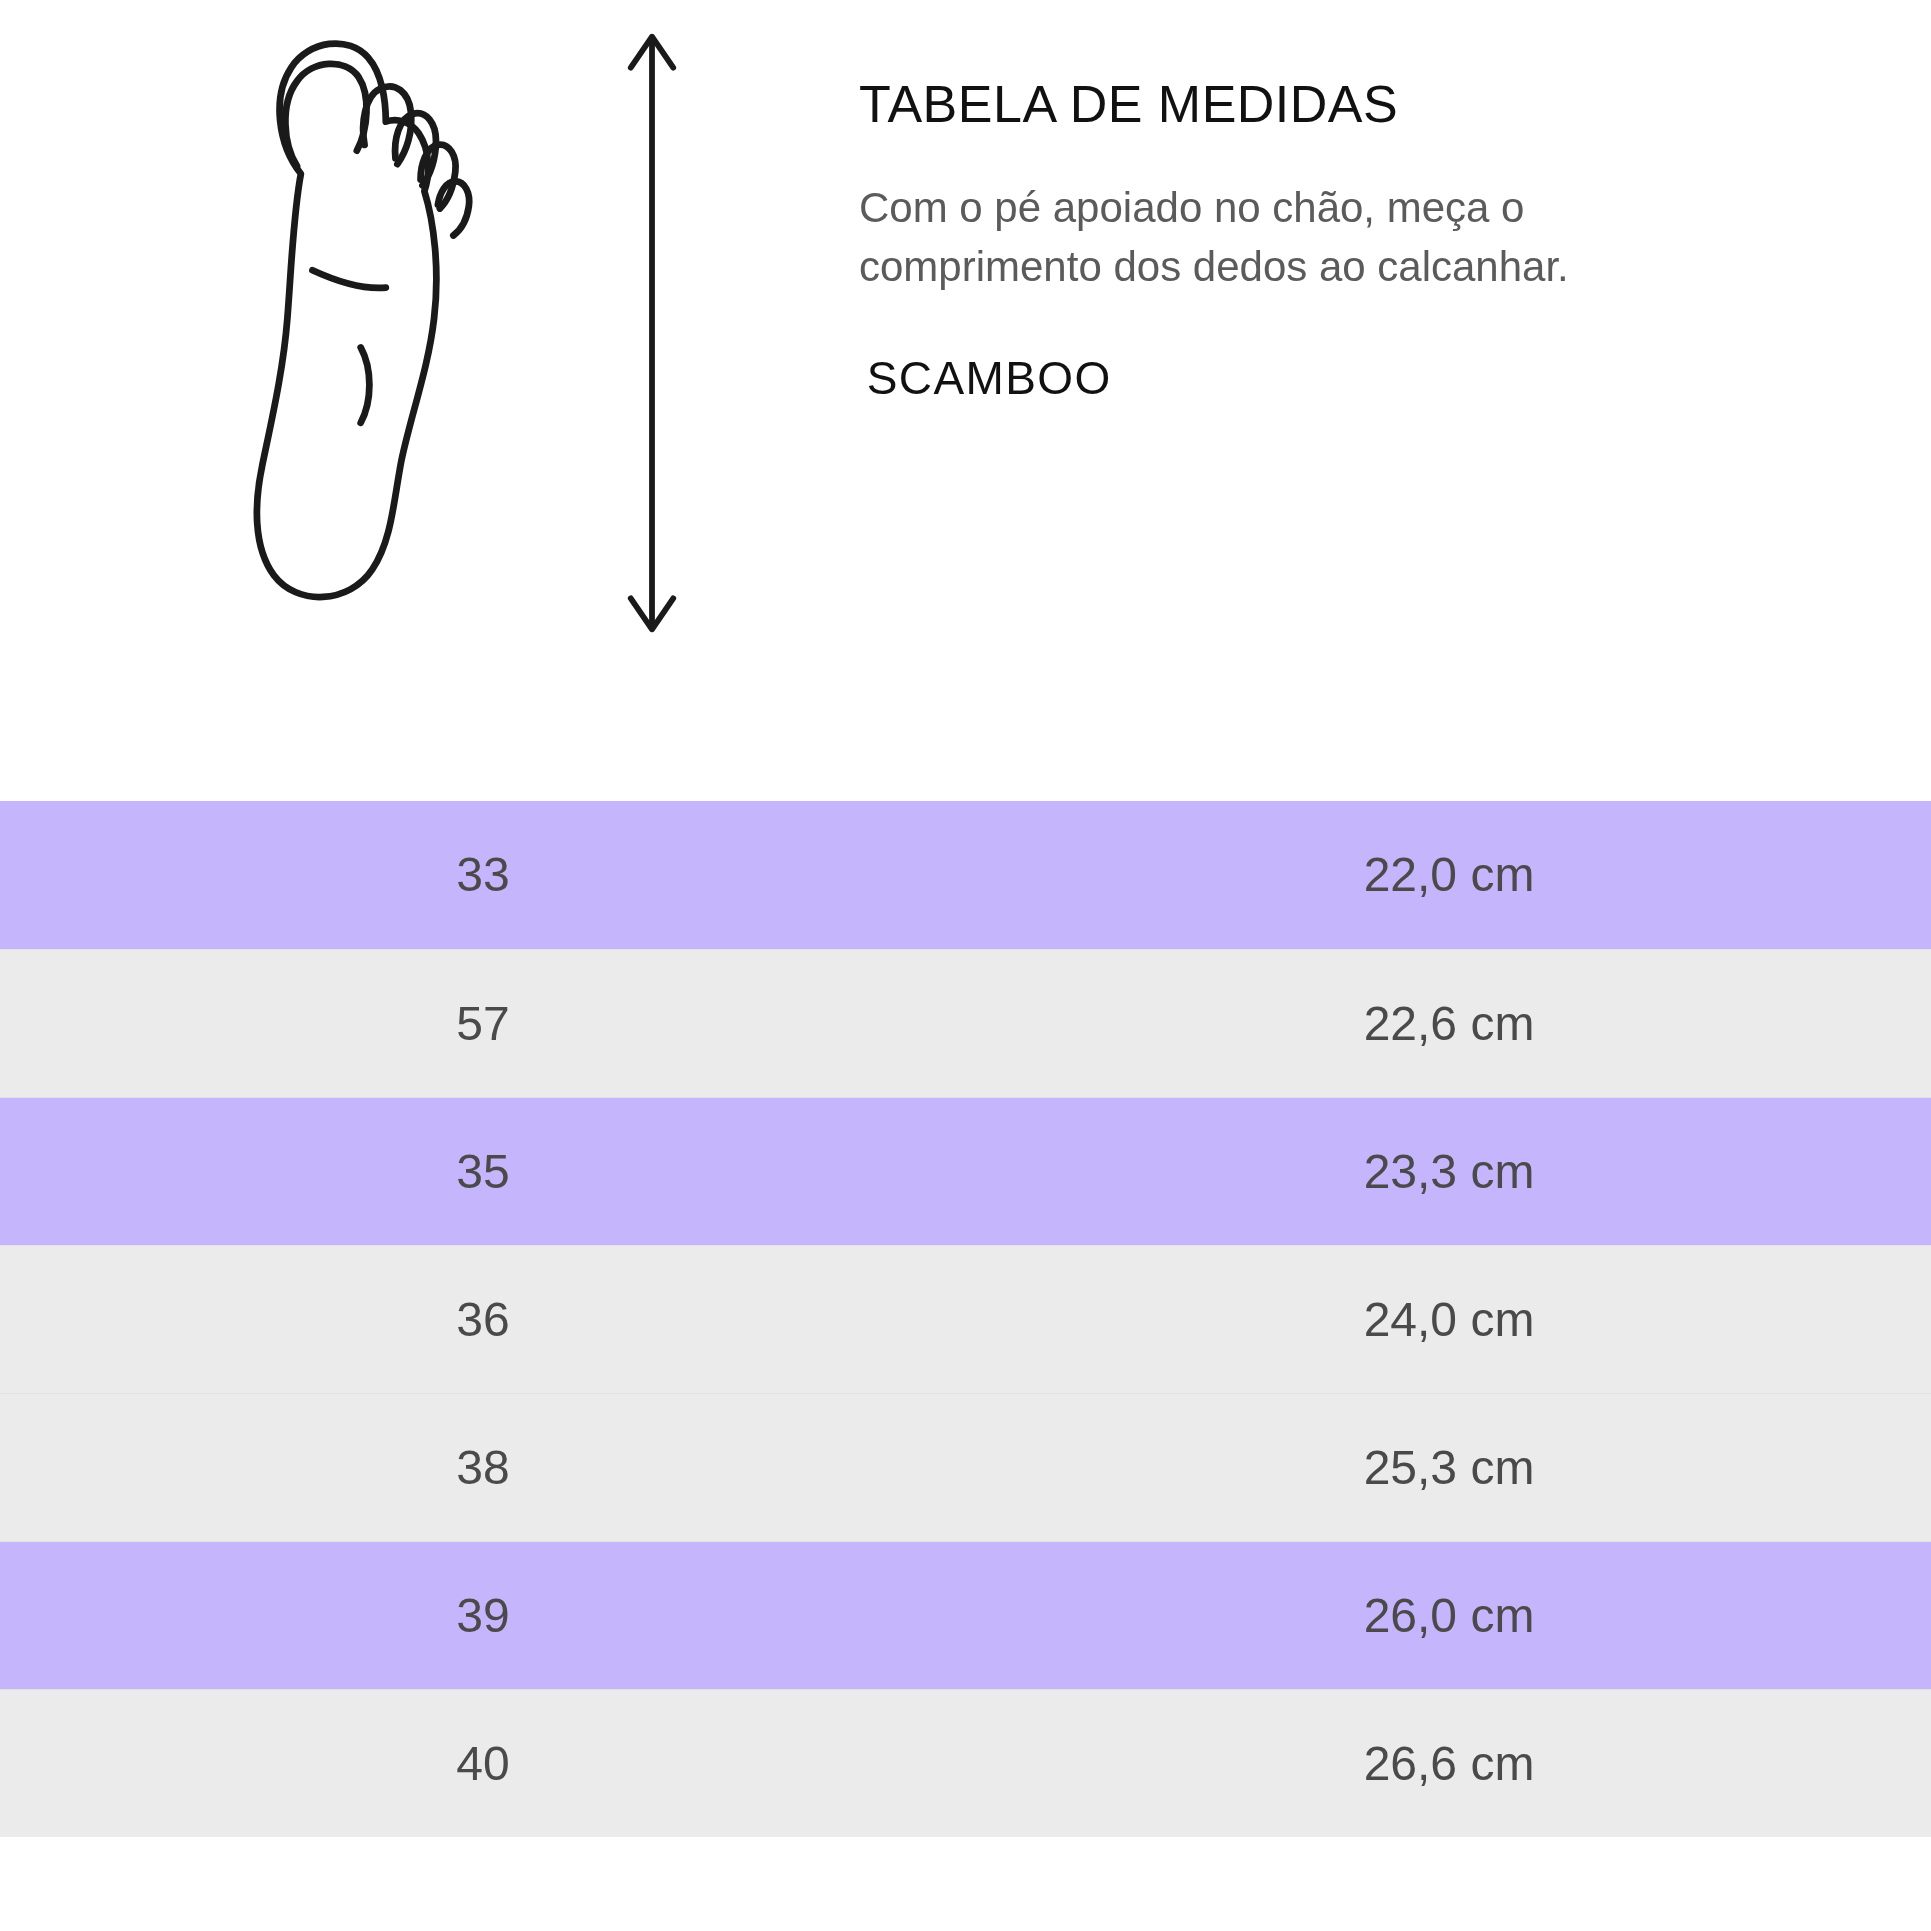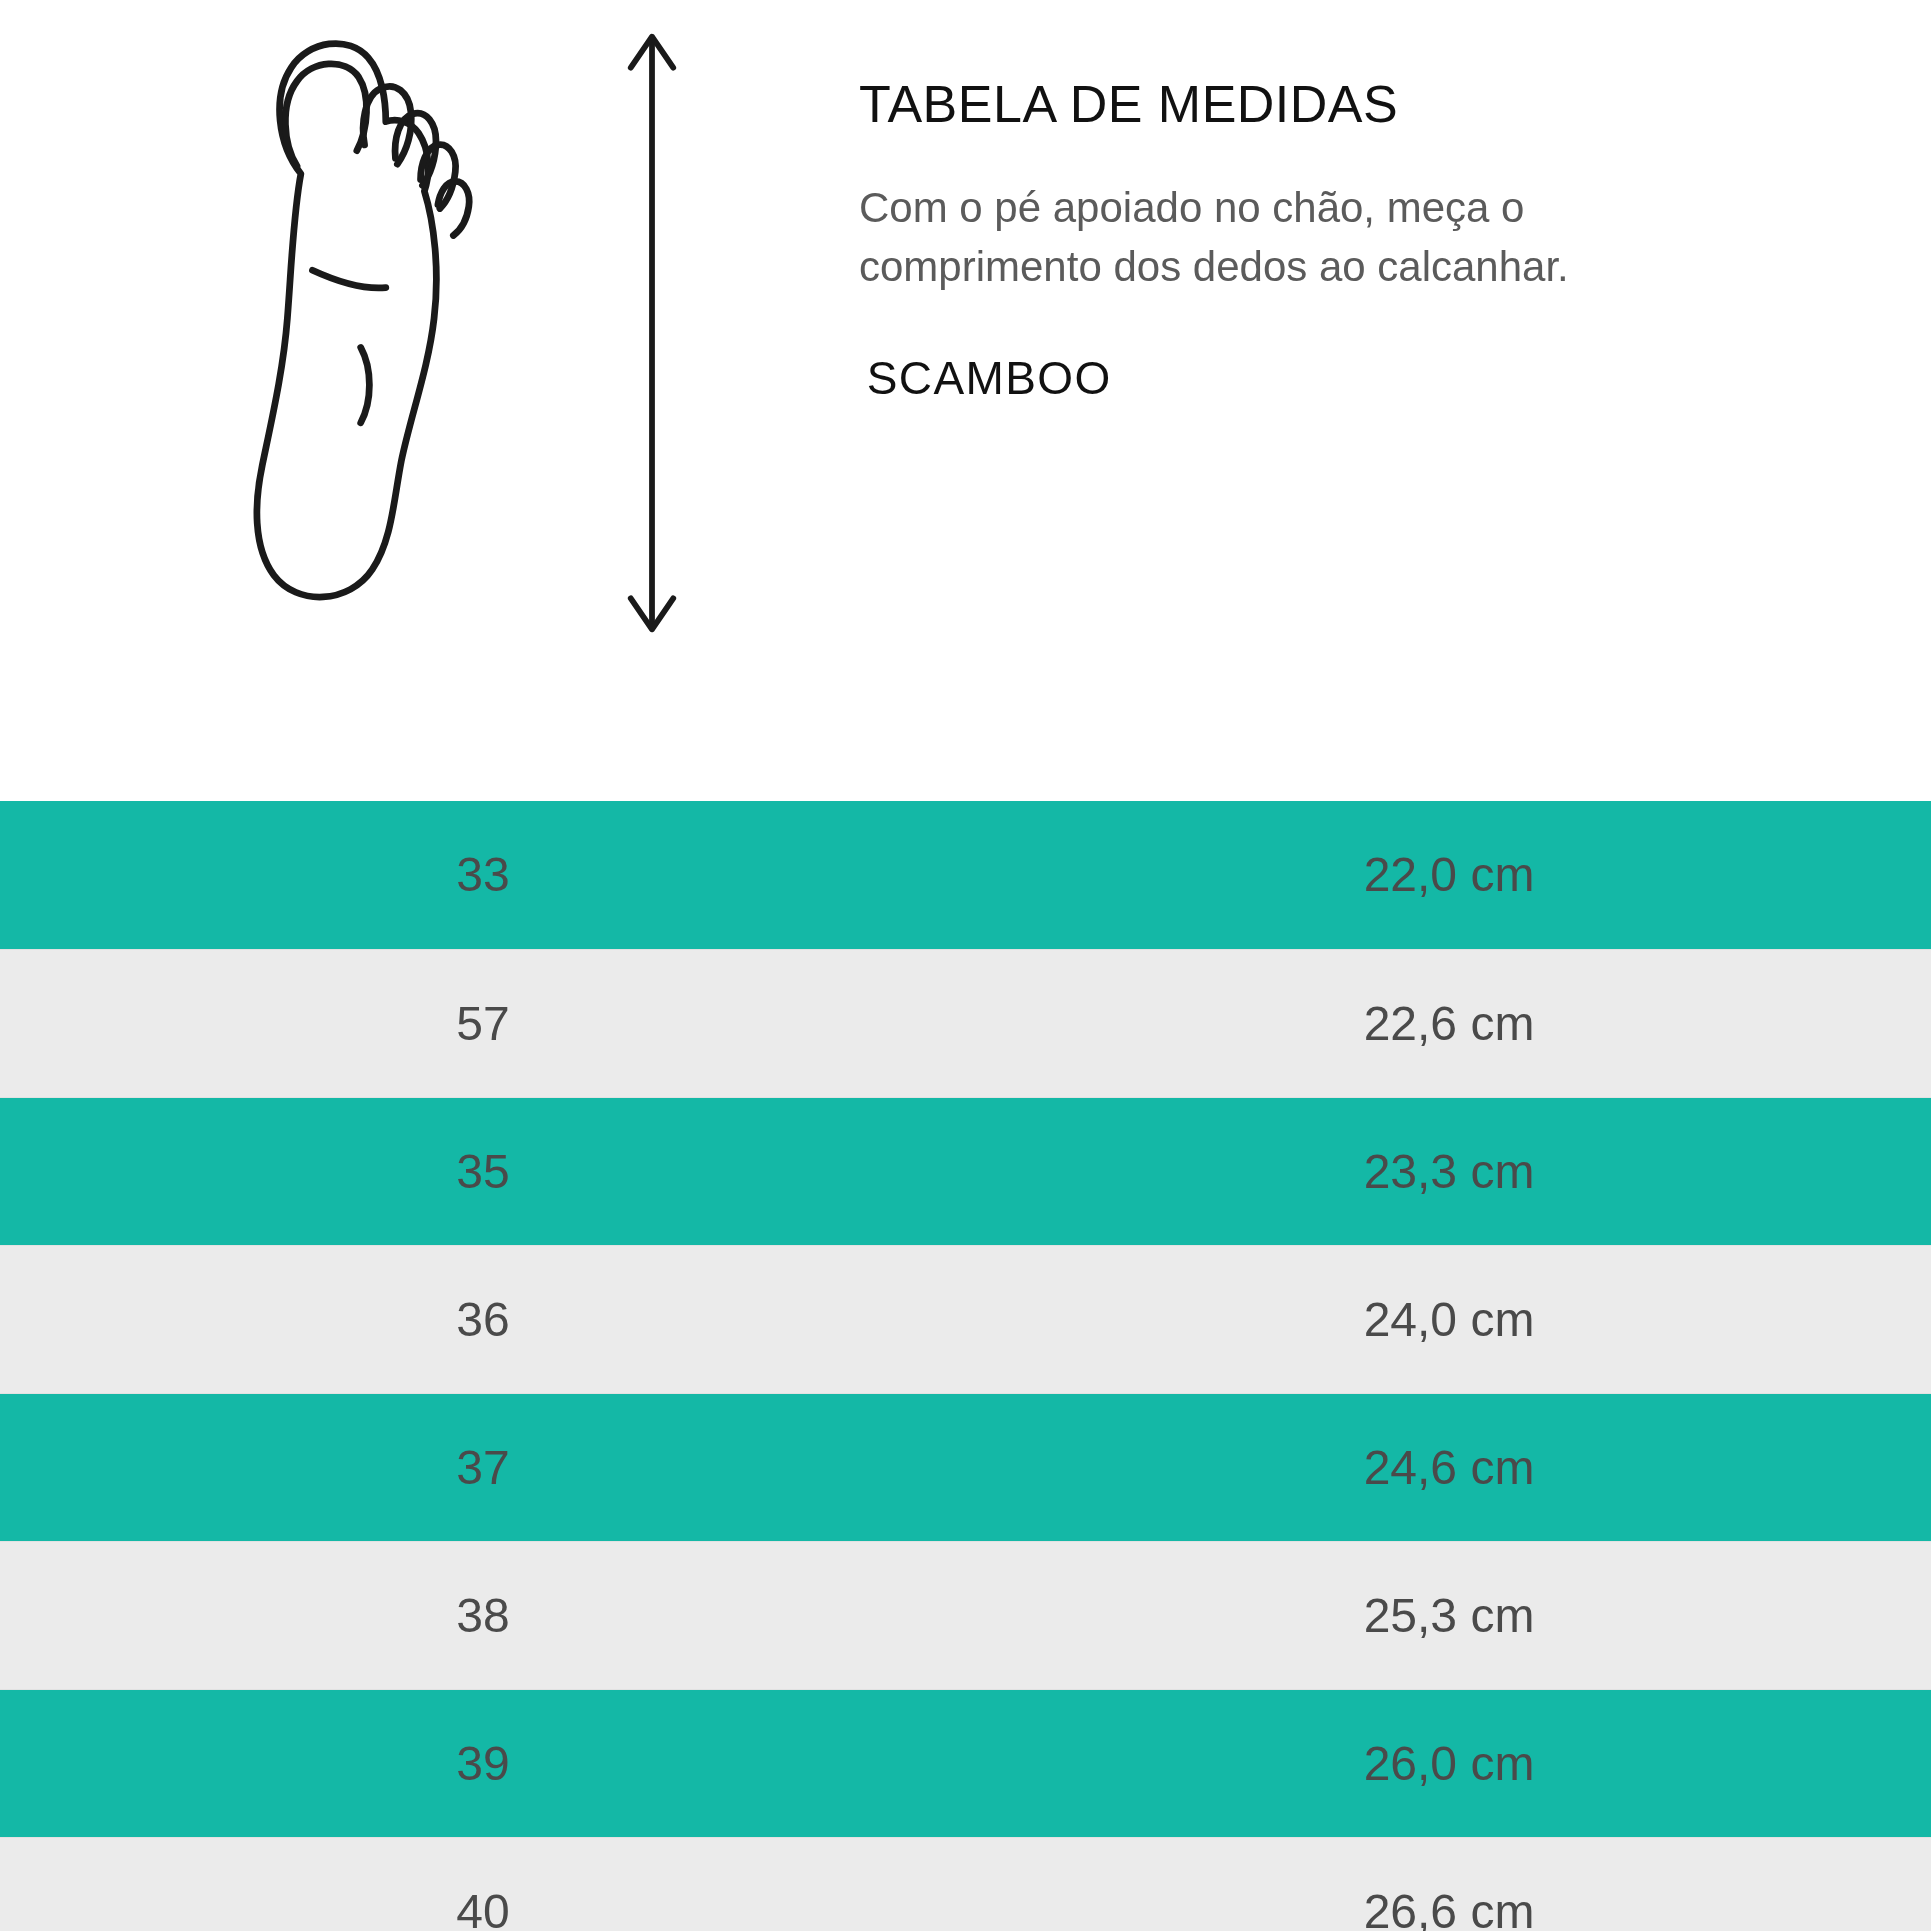--- a/index.html
+++ b/index.html
@@ -105,21 +105,21 @@
     vertical-align: middle;
   }
 
   .size-table td.col-size {
     width: 966px;
   }
   .size-table td.col-length {
     width: 966px;
   }
 
-  .row-odd  { background: #14b8a6; }
+  .row-odd  { background: #c4b5fd; }
   .row-even { background: #ebebeb; }
 
   .row-sep td {
     border-top: 1px solid #e2e2e2;
   }
 </style>
 </head>
 <body>
 
 <div class="page">
@@ -184,24 +184,20 @@
         <td class="col-length">22,6 cm</td>
       </tr>
       <tr class="row-odd row-sep">
         <td class="col-size">35</td>
         <td class="col-length">23,3 cm</td>
       </tr>
       <tr class="row-even row-sep">
         <td class="col-size">36</td>
         <td class="col-length">24,0 cm</td>
       </tr>
-      <tr class="row-odd row-sep">
-        <td class="col-size">37</td>
-        <td class="col-length">24,6 cm</td>
-      </tr>
       <tr class="row-even row-sep">
         <td class="col-size">38</td>
         <td class="col-length">25,3 cm</td>
       </tr>
       <tr class="row-odd row-sep">
         <td class="col-size">39</td>
         <td class="col-length">26,0 cm</td>
       </tr>
       <tr class="row-even row-sep">
         <td class="col-size">40</td>

